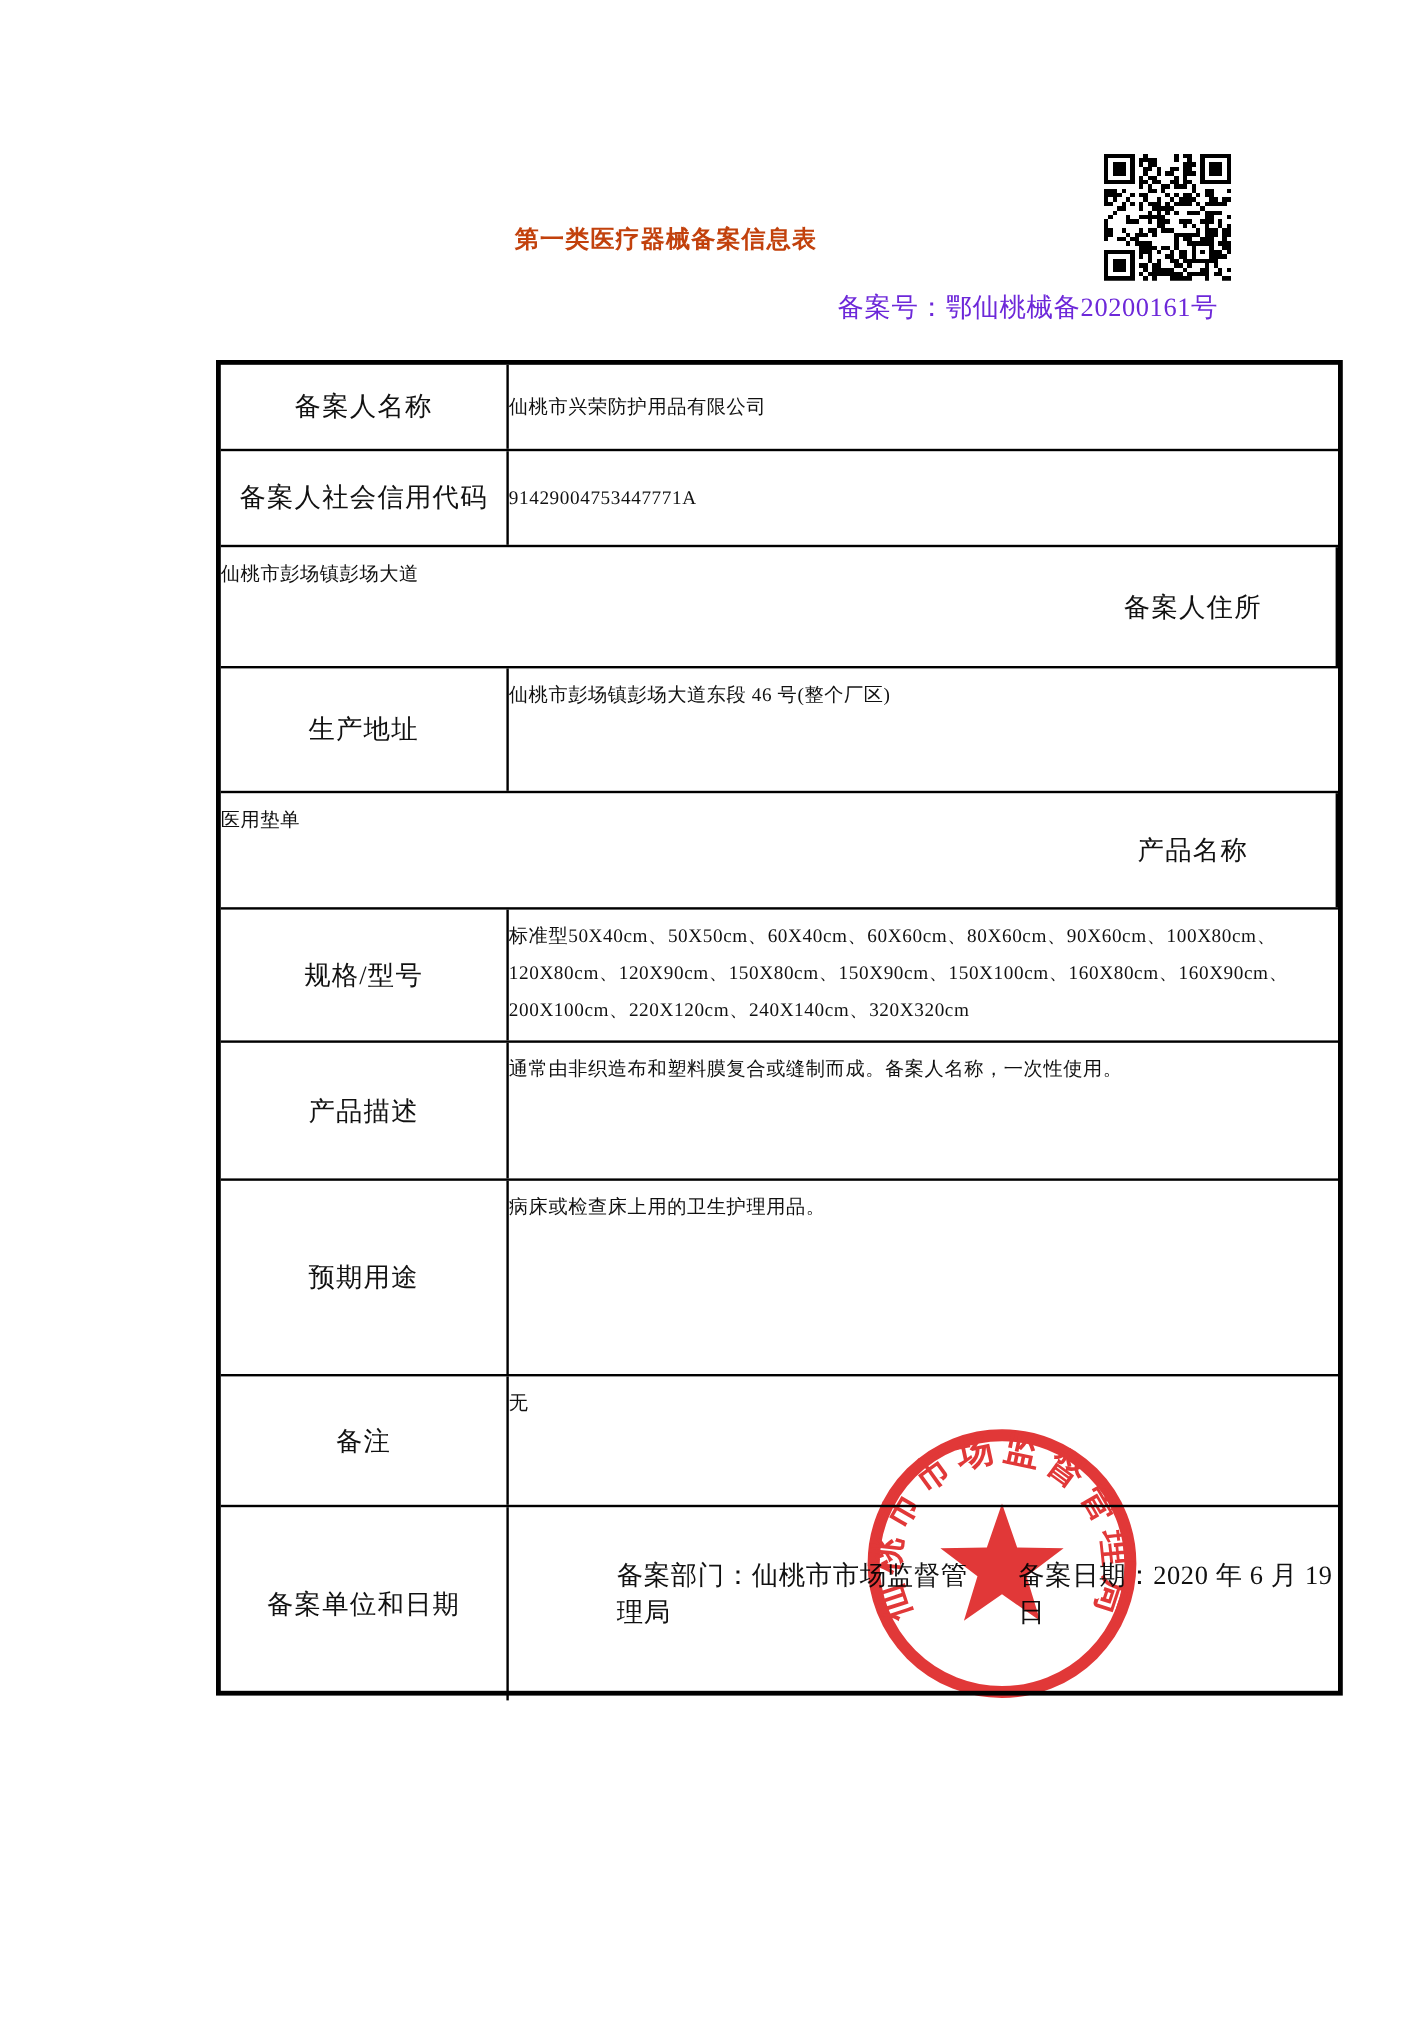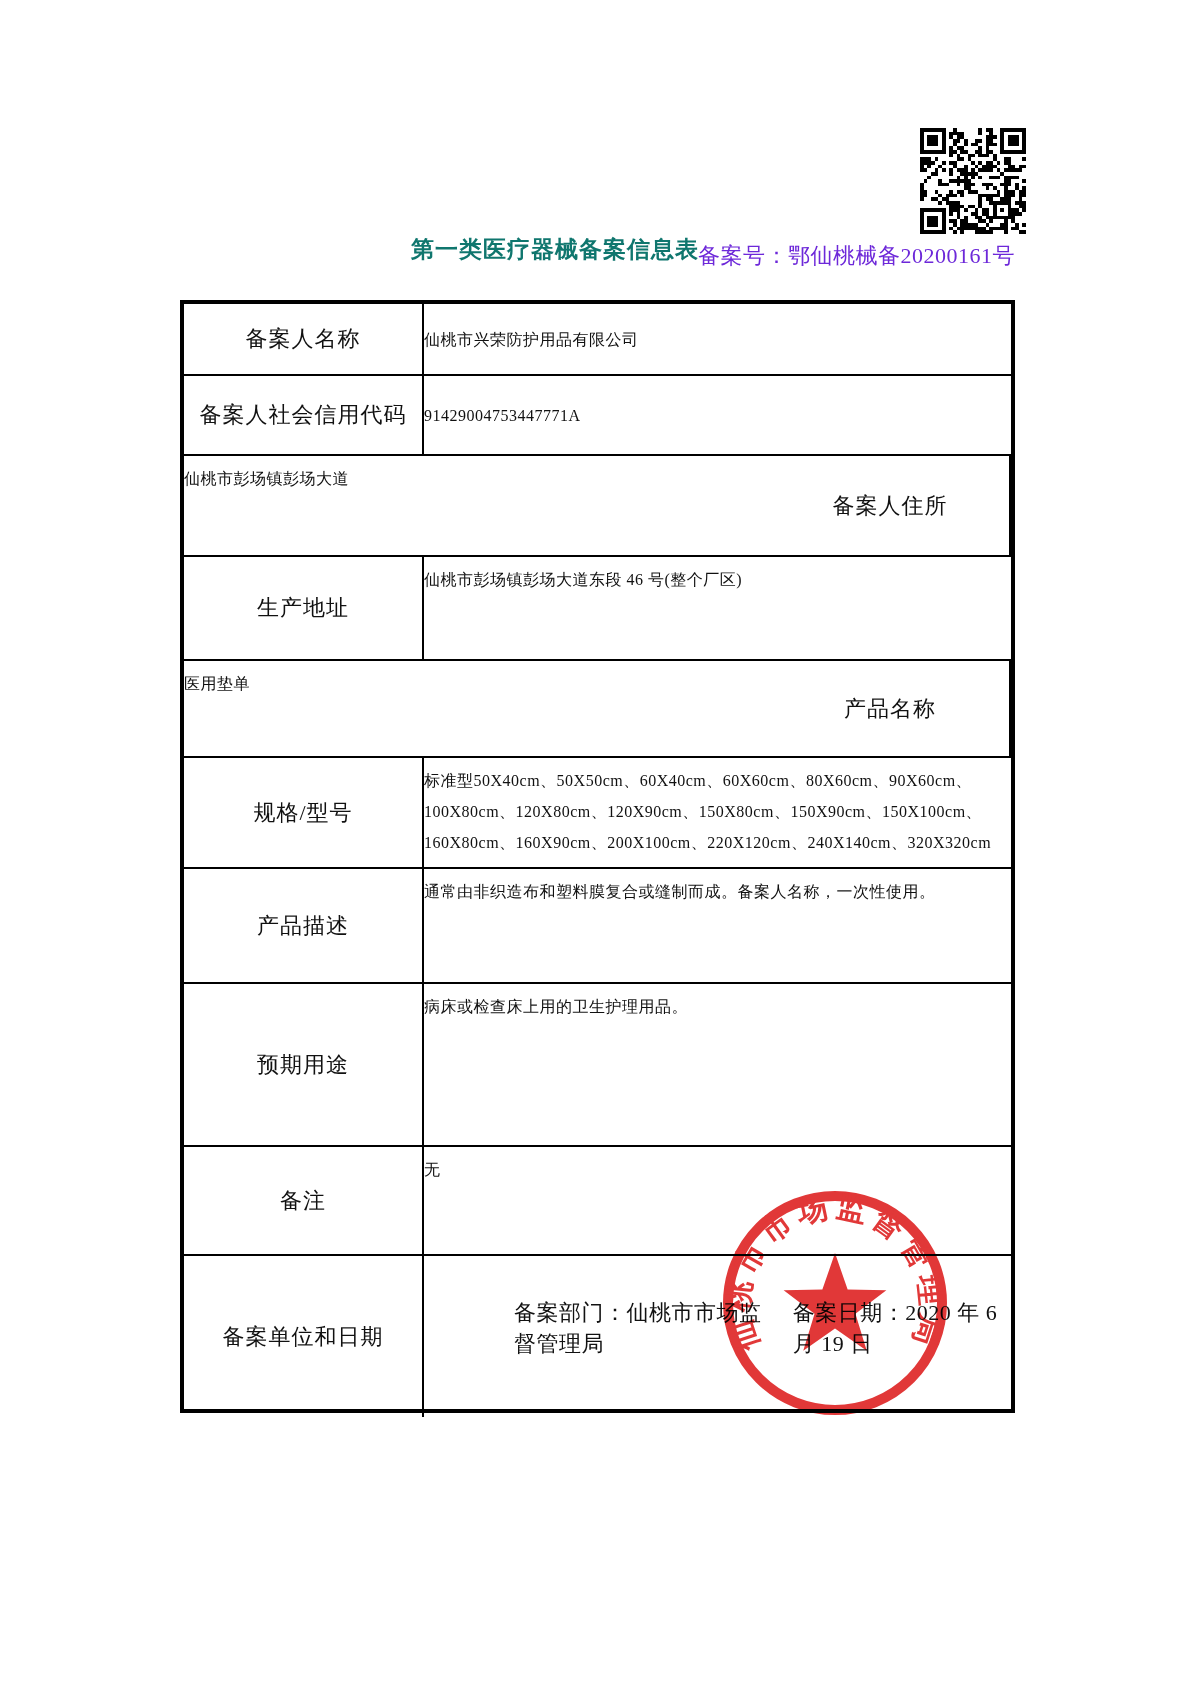--- a/index.html
+++ b/index.html
@@ -10,42 +10,41 @@
     overflow:hidden;
     font-family:"Liberation Serif", serif;
     color:#111;
   }
   .doc-title{
     position:absolute;
     left:0; top:186px; width:1110px;
     text-align:center;
     font-family:"Liberation Sans", sans-serif;
     font-weight:900;
-    font-size:23px;
+    font-size:20px;
     letter-spacing:1px;
-    color:#0f766e;
-    margin-top:48px;
+    color:#c2410c;
   }
   .filing-no{
     position:absolute;
     top:241px; right:175px;
     font-size:22px;
     color:#6d28d9;
     letter-spacing:0.5px;
   }
   .qr{
     position:absolute;
     left:920px; top:128px;
     width:106px; height:106px;
   }
   .qr svg{width:106px;height:106px;shape-rendering:crispEdges;}
   .tbl{
     position:absolute;
     left:180px; top:300px;
-    width:835px; height:1113px;
+    width:939px; height:1113px;
     border:4px solid #000;
     box-sizing:border-box;
     display:flex;
     flex-direction:column;
   }
   .row{
     display:flex;
     border-bottom:2px solid #000;
     box-sizing:border-box;
     flex:none;

